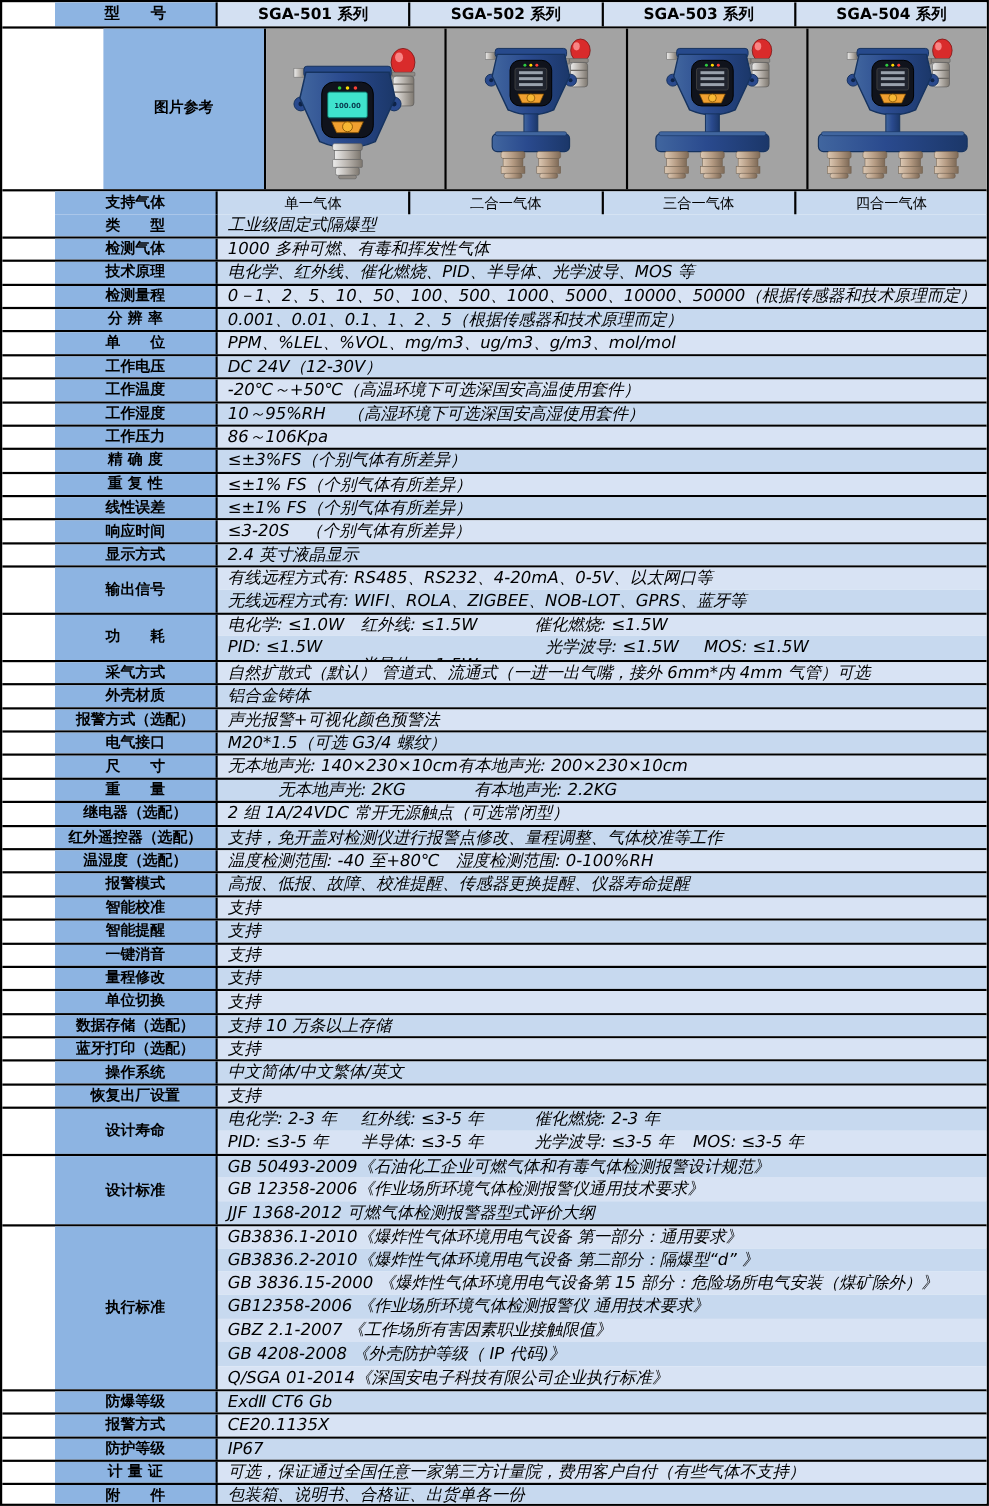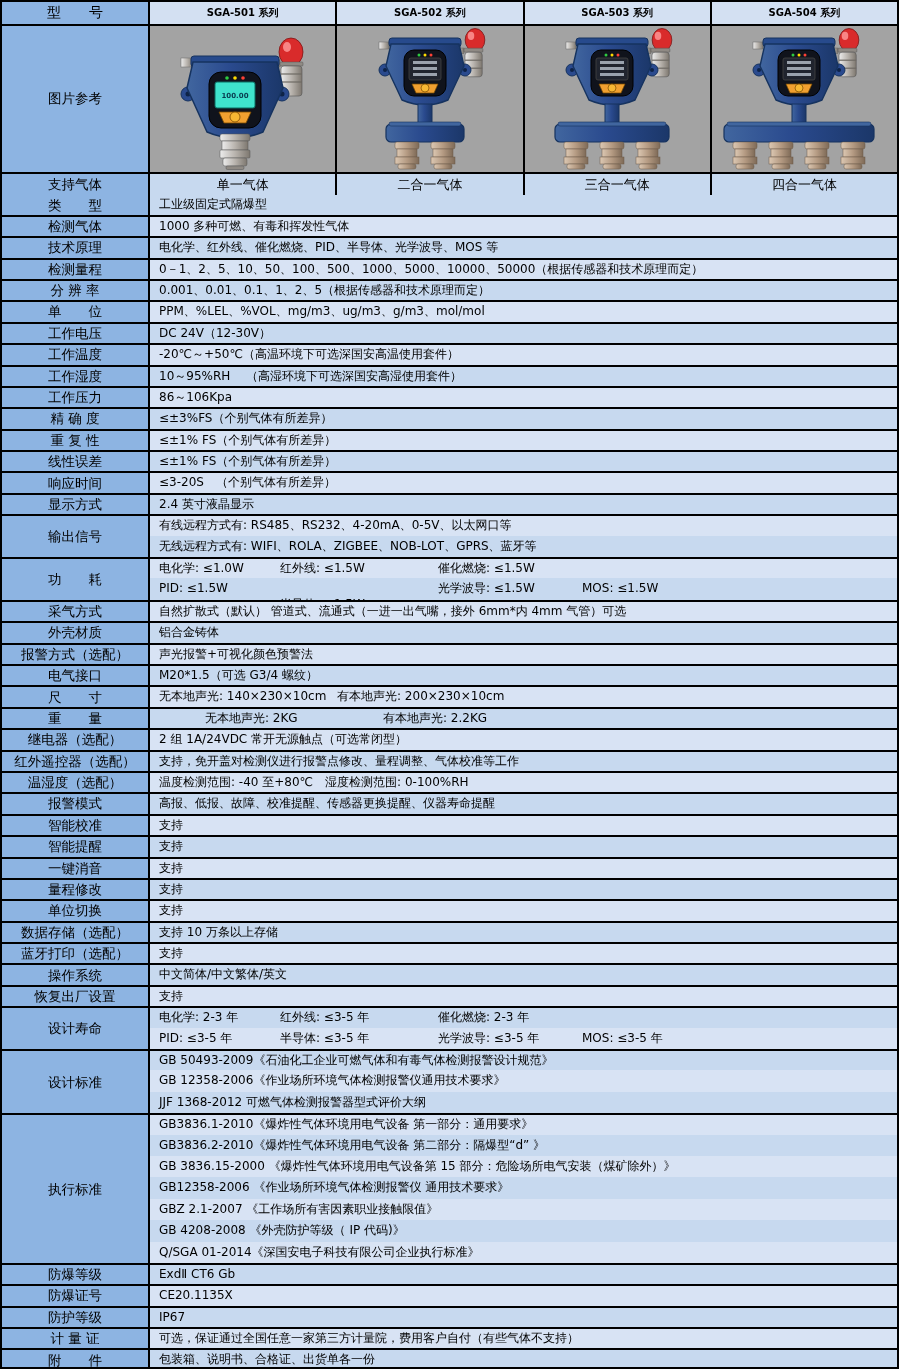--- a/index.html
+++ b/index.html
@@ -16,40 +16,40 @@
     width:899px;height:1369px;box-sizing:border-box;
     border:2px solid var(--border);background:#fff;
     display:flex;flex-direction:column;overflow:hidden;
   }
   .row{display:flex;border-top:2px solid var(--border);flex:0 0 auto;}
   .row:first-child{border-top:none;}
   .cell.label{
     flex:0 0 148px;width:148px;box-sizing:border-box;
     background:var(--label-bg);border-right:2px solid var(--border);
     display:flex;align-items:center;justify-content:center;
-    font-weight:normal;font-size:13.5px;line-height:1.12;
-    text-align:left;padding:0 2px;white-space:pre-wrap;
+    font-weight:bold;font-size:13.5px;line-height:1.12;
+    text-align:left;padding:0 2px;white-space:pre-wrap;margin-left:48px;
   }
   .value{flex:1 1 auto;min-width:0;display:flex;flex-direction:column;}
   .line{
     height:21.4px;line-height:21.4px;box-sizing:border-box;
-    padding-left:9px;font-size:12px;white-space:nowrap;overflow:hidden;
+    padding-left:9px;font-size:15px;white-space:nowrap;overflow:hidden;font-style:italic;
   }
   .value .line:first-child{height:19.4px;line-height:19.4px;}
   .sA{background:var(--row-dark);}
   .sB{background:var(--row-light);}
   .seg{display:inline-block;vertical-align:top;}
   .vals{flex:1 1 auto;display:flex;min-width:0;}
   .pcol{flex:1 1 0;min-width:0;border-left:2px solid var(--border);box-sizing:border-box;
         display:flex;align-items:center;justify-content:center;}
   .pcol:first-child{border-left:none;}
   .header-row{height:22px;}
   .header-row .cell.label{font-size:14px;}
-  .header-row .pcol{background:var(--header-bg);font-weight:bold;font-size:10px;}
-  .images-row{height:146px;}
+  .header-row .pcol{background:var(--header-bg);font-weight:bold;font-size:14px;}
+  .images-row{height:146px;padding-left:44px;}
   .images-row .pcol{background:#a3a3a3;overflow:hidden;}
   .gases-row{height:21.4px;}
   .gases-row .pcol{font-weight:normal;font-size:13px;}
   svg{display:block;}
 </style>
 </head>
 <body>
 
 <div class="spec-table">
   <div class="row header-row">
@@ -411,21 +411,21 @@
       </div><div class="row">
         <div class="cell label">输出信号</div>
         <div class="value">
           <div class="line sB">有线远程方式有: RS485、RS232、4-20mA、0-5V、以太网口等</div>
           <div class="line sA">无线远程方式有: WIFI、ROLA、ZIGBEE、NOB-LOT、GPRS、蓝牙等</div>
         </div>
       </div><div class="row">
         <div class="cell label">功　　耗</div>
         <div class="value">
           <div class="line sB"><span class="seg" style="min-width: 121px;">电化学: ≤1.0W</span><span class="seg" style="min-width: 158px;">红外线: ≤1.5W</span><span class="seg" style="min-width: 144px;">催化燃烧: ≤1.5W</span></div>
-          <div class="line sA"><span class="seg" style="min-width: 121px;">PID: ≤1.5W</span><span class="seg" style="min-width: 158px; margin-top: 16px;">半导体: ≤1.5W</span><span class="seg" style="min-width: 144px;">光学波导: ≤1.5W</span><span class="seg">MOS: ≤1.5W</span></div>
+          <div class="line sA"><span class="seg" style="min-width: 121px;">PID: ≤1.5W</span><span class="seg" style="min-width: 158px; margin-top: 16px;">半导体: ≤1.5W</span><span class="seg" style="min-width: 144px; margin-left: 10px;">光学波导: ≤1.5W</span><span class="seg">MOS: ≤1.5W</span></div>
         </div>
       </div><div class="row">
         <div class="cell label">采气方式</div>
         <div class="value">
           <div class="line sB">自然扩散式（默认） 管道式、流通式（一进一出气嘴，接外 6mm*内 4mm 气管）可选</div>
         </div>
       </div><div class="row">
         <div class="cell label">外壳材质</div>
         <div class="value">
           <div class="line sA">铝合金铸体</div>
@@ -538,21 +538,21 @@
           <div class="line sB">GBZ 2.1-2007 《工作场所有害因素职业接触限值》</div>
           <div class="line sA">GB 4208-2008 《外壳防护等级（ IP 代码)》</div>
           <div class="line sB">Q/SGA 01-2014《深国安电子科技有限公司企业执行标准》</div>
         </div>
       </div><div class="row">
         <div class="cell label">防爆等级</div>
         <div class="value">
           <div class="line sA">ExdⅡ CT6 Gb</div>
         </div>
       </div><div class="row">
-        <div class="cell label">防爆证号</div>
+        <div class="cell label">报警方式</div>
         <div class="value">
           <div class="line sB">CE20.1135X</div>
         </div>
       </div><div class="row">
         <div class="cell label">防护等级</div>
         <div class="value">
           <div class="line sA">IP67</div>
         </div>
       </div><div class="row">
         <div class="cell label">计 量 证</div>

